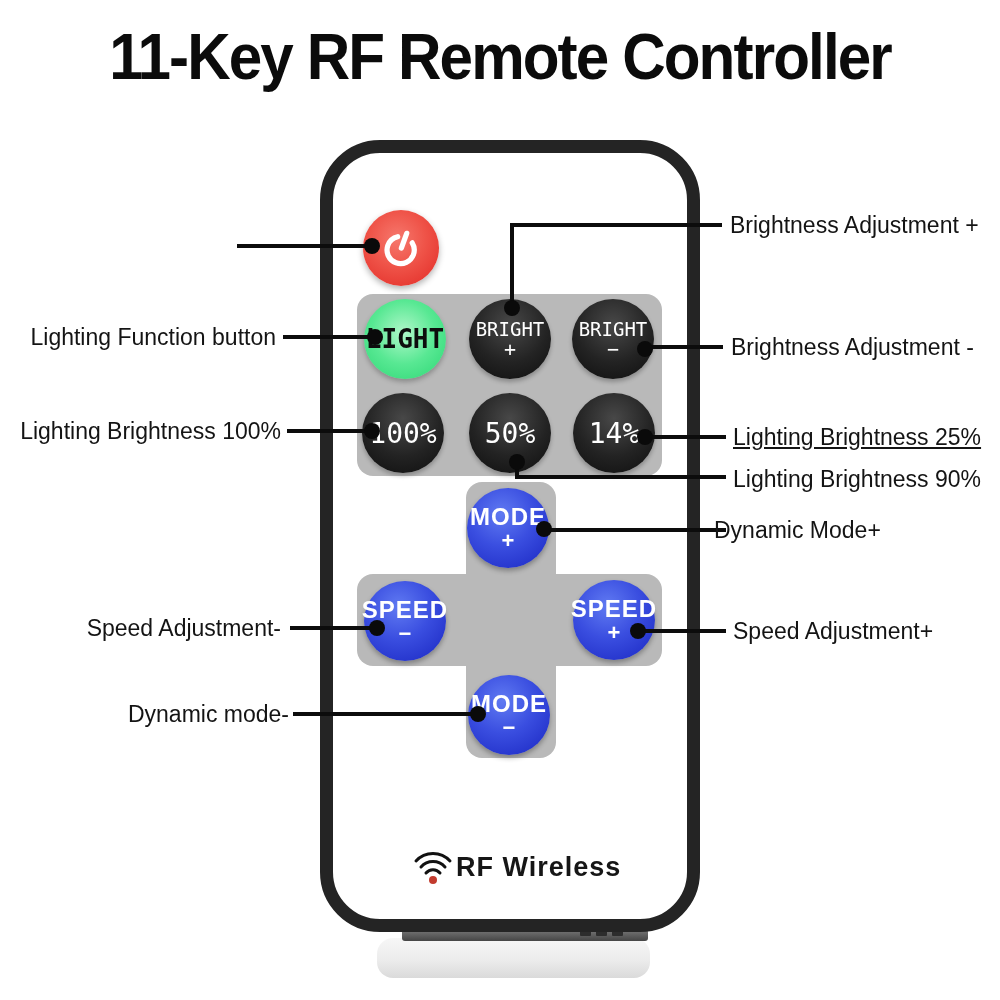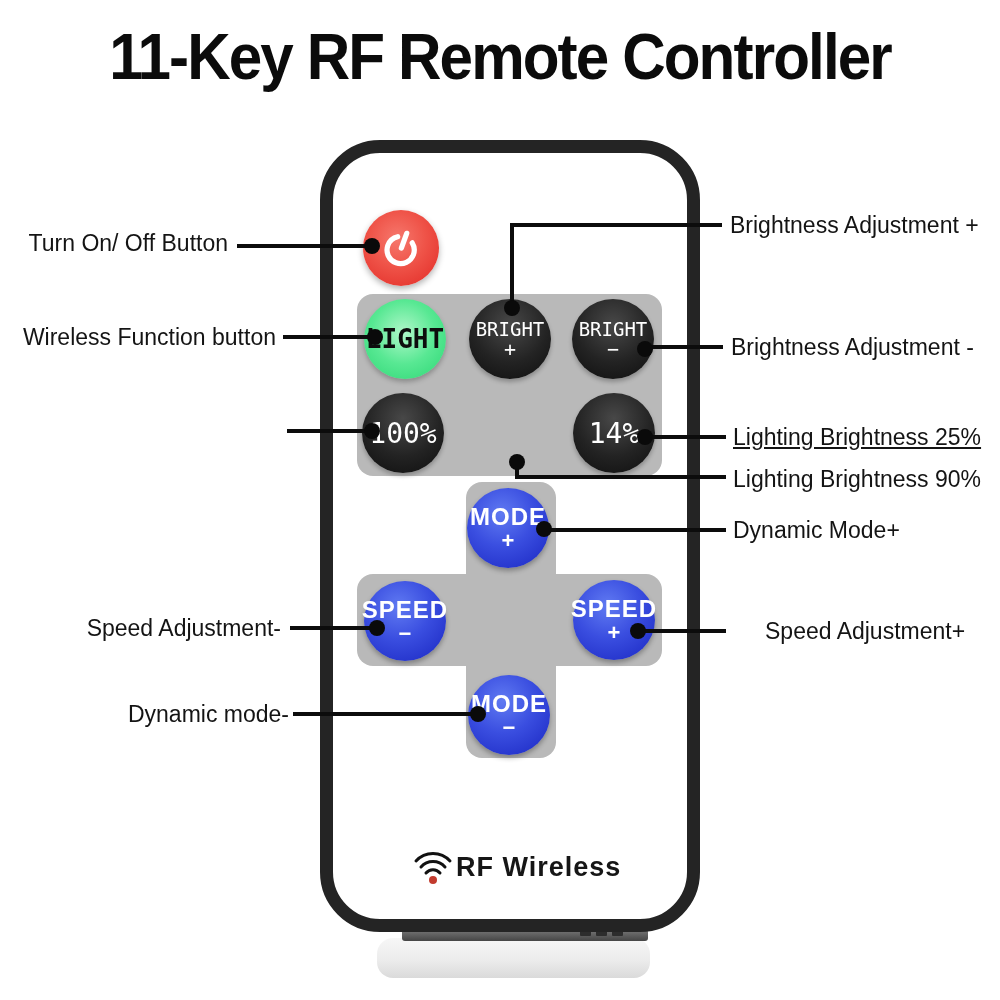--- a/index.html
+++ b/index.html
@@ -96,20 +96,23 @@
   </div>
 
   <div class="abs key key-black" style="left:572px;top:299px;">
     <span class="mono1">BRIGHT</span>
     <span class="mono2">−</span>
   </div>
 
   <div class="abs key key-black" style="left:362px;top:393px;">
     <span class="pct">100%</span>
   </div>
+  <div class="abs key key-black" style="left:469px;top:393px;">
+    <span class="pct">50%</span>
+  </div>
   <div class="abs key key-black" style="left:573px;top:393px;">
     <span class="pct">14%</span>
   </div>
 
   <div class="abs key key-blue" style="left:467px;top:488px;">
     <span class="blue1">MODE</span>
     <span class="blue2">+</span>
   </div>
   <div class="abs key key-blue" style="left:364px;top:581px;">
     <span class="blue1">SPEED</span>
@@ -152,25 +155,25 @@
   <div class="abs dot" style="left:364px;top:423px;"></div>
   <div class="abs dot" style="left:369px;top:620px;"></div>
   <div class="abs dot" style="left:470px;top:706px;"></div>
   <div class="abs dot" style="left:504px;top:300px;"></div>
   <div class="abs dot" style="left:637px;top:341px;"></div>
   <div class="abs dot" style="left:637px;top:429px;"></div>
   <div class="abs dot" style="left:509px;top:454px;"></div>
   <div class="abs dot" style="left:536px;top:521px;"></div>
   <div class="abs dot" style="left:630px;top:623px;"></div>
 
-  <div class="abs lab lab-l" style="right:772px;top:229px;">Turn On/ Off Button</div>
-  <div class="abs lab lab-l" style="right:724px;top:323px;">Wireless Function button</div>
+  <div class="abs lab lab-l" style="right:724px;top:323px;">Lighting Function button</div>
+  <div class="abs lab lab-l" style="right:719px;top:417px;">Lighting Brightness 100%</div>
   <div class="abs lab lab-l" style="right:711px;top:700px;">Dynamic mode-</div>
   <div class="abs lab lab-l" style="right:719px;top:614px;">Speed Adjustment-</div>
 
   <div class="abs lab" style="left:730px;top:211px;">Brightness Adjustment +</div>
   <div class="abs lab" style="left:731px;top:333px;">Brightness Adjustment -</div>
   <div class="abs lab" style="left:733px;top:423px;text-decoration:underline;">Lighting Brightness 25%</div>
   <div class="abs lab" style="left:733px;top:465px;">Lighting Brightness 90%</div>
-  <div class="abs lab" style="left:733px;top:516px;">Dynamic Mode+</div>
-  <div class="abs lab" style="left:733px;top:617px;margin-left:32px;">Speed Adjustment+</div>
+  <div class="abs lab" style="left:714px;top:516px;">Dynamic Mode+</div>
+  <div class="abs lab" style="left:733px;top:617px;">Speed Adjustment+</div>
 
 </div>
 
 </body></html>

